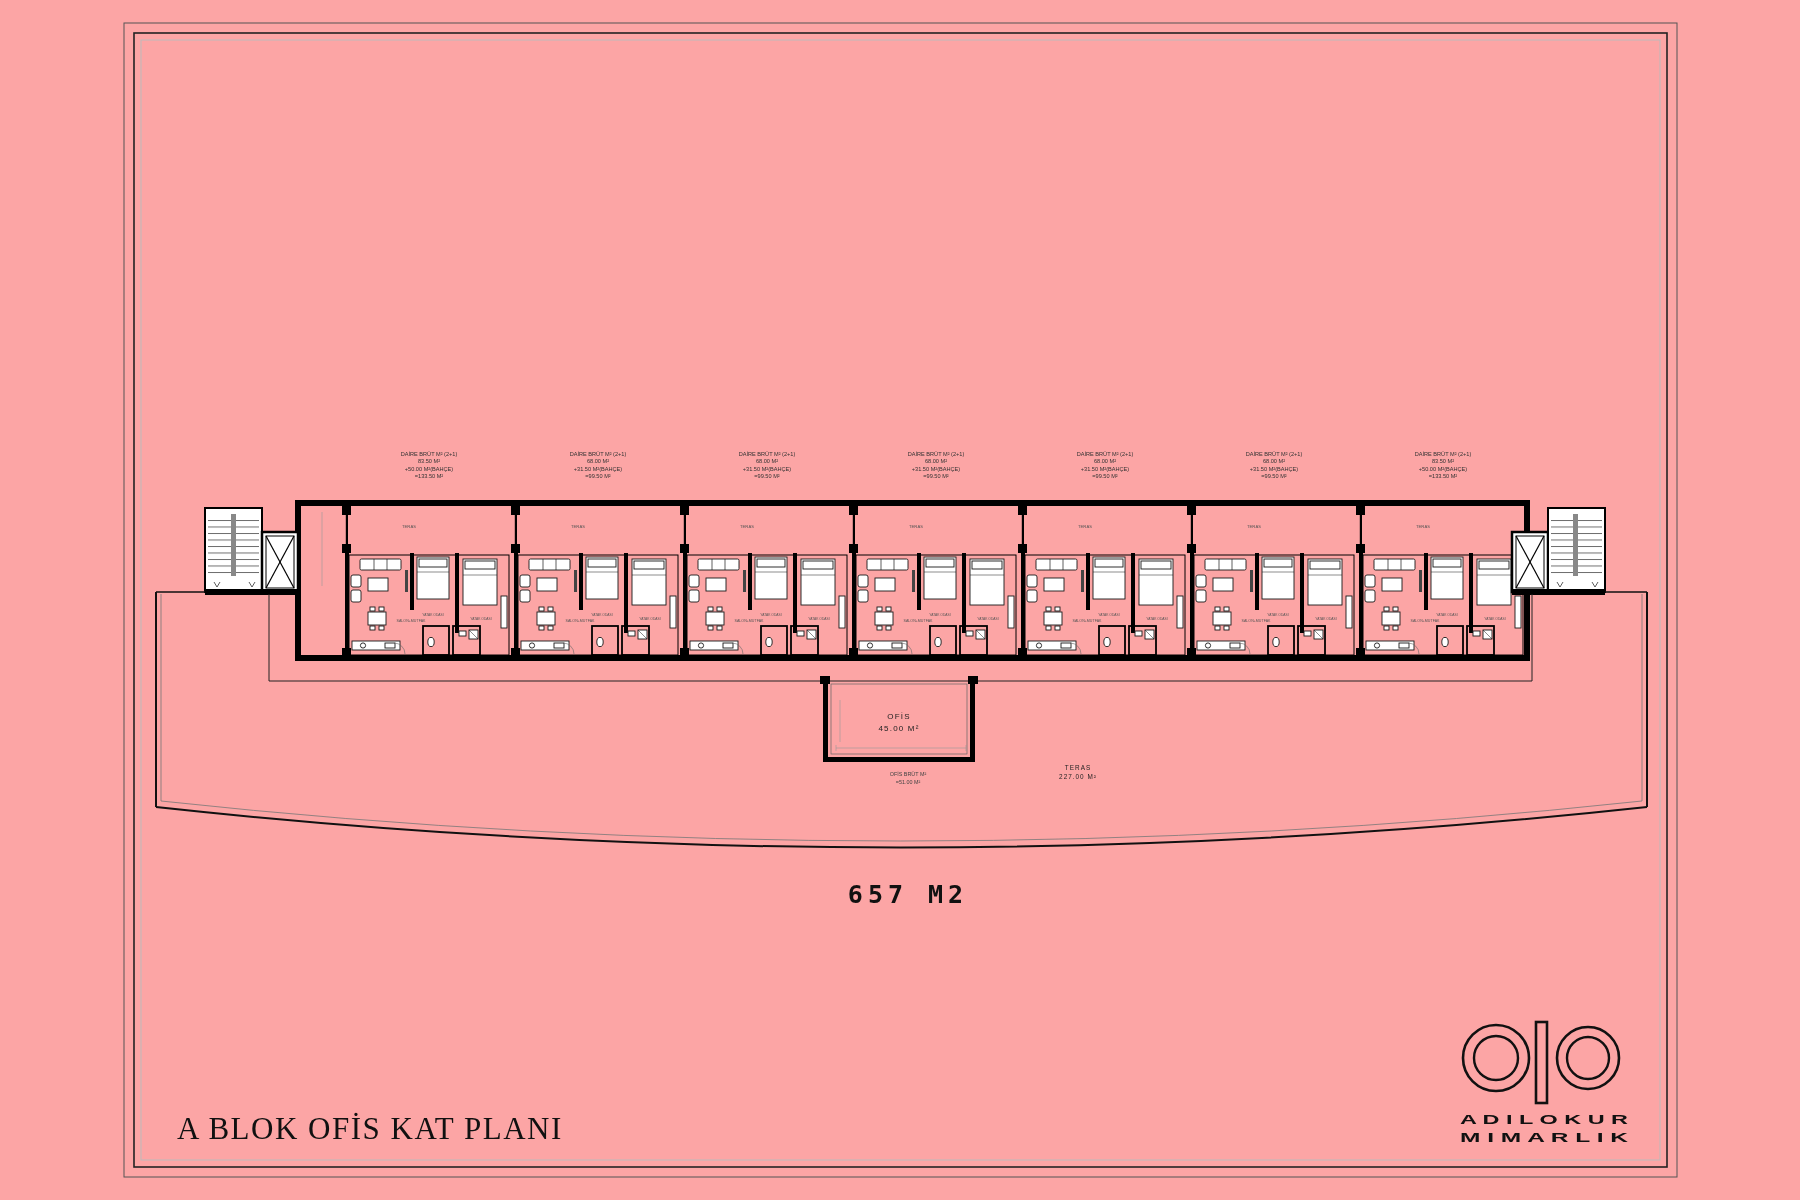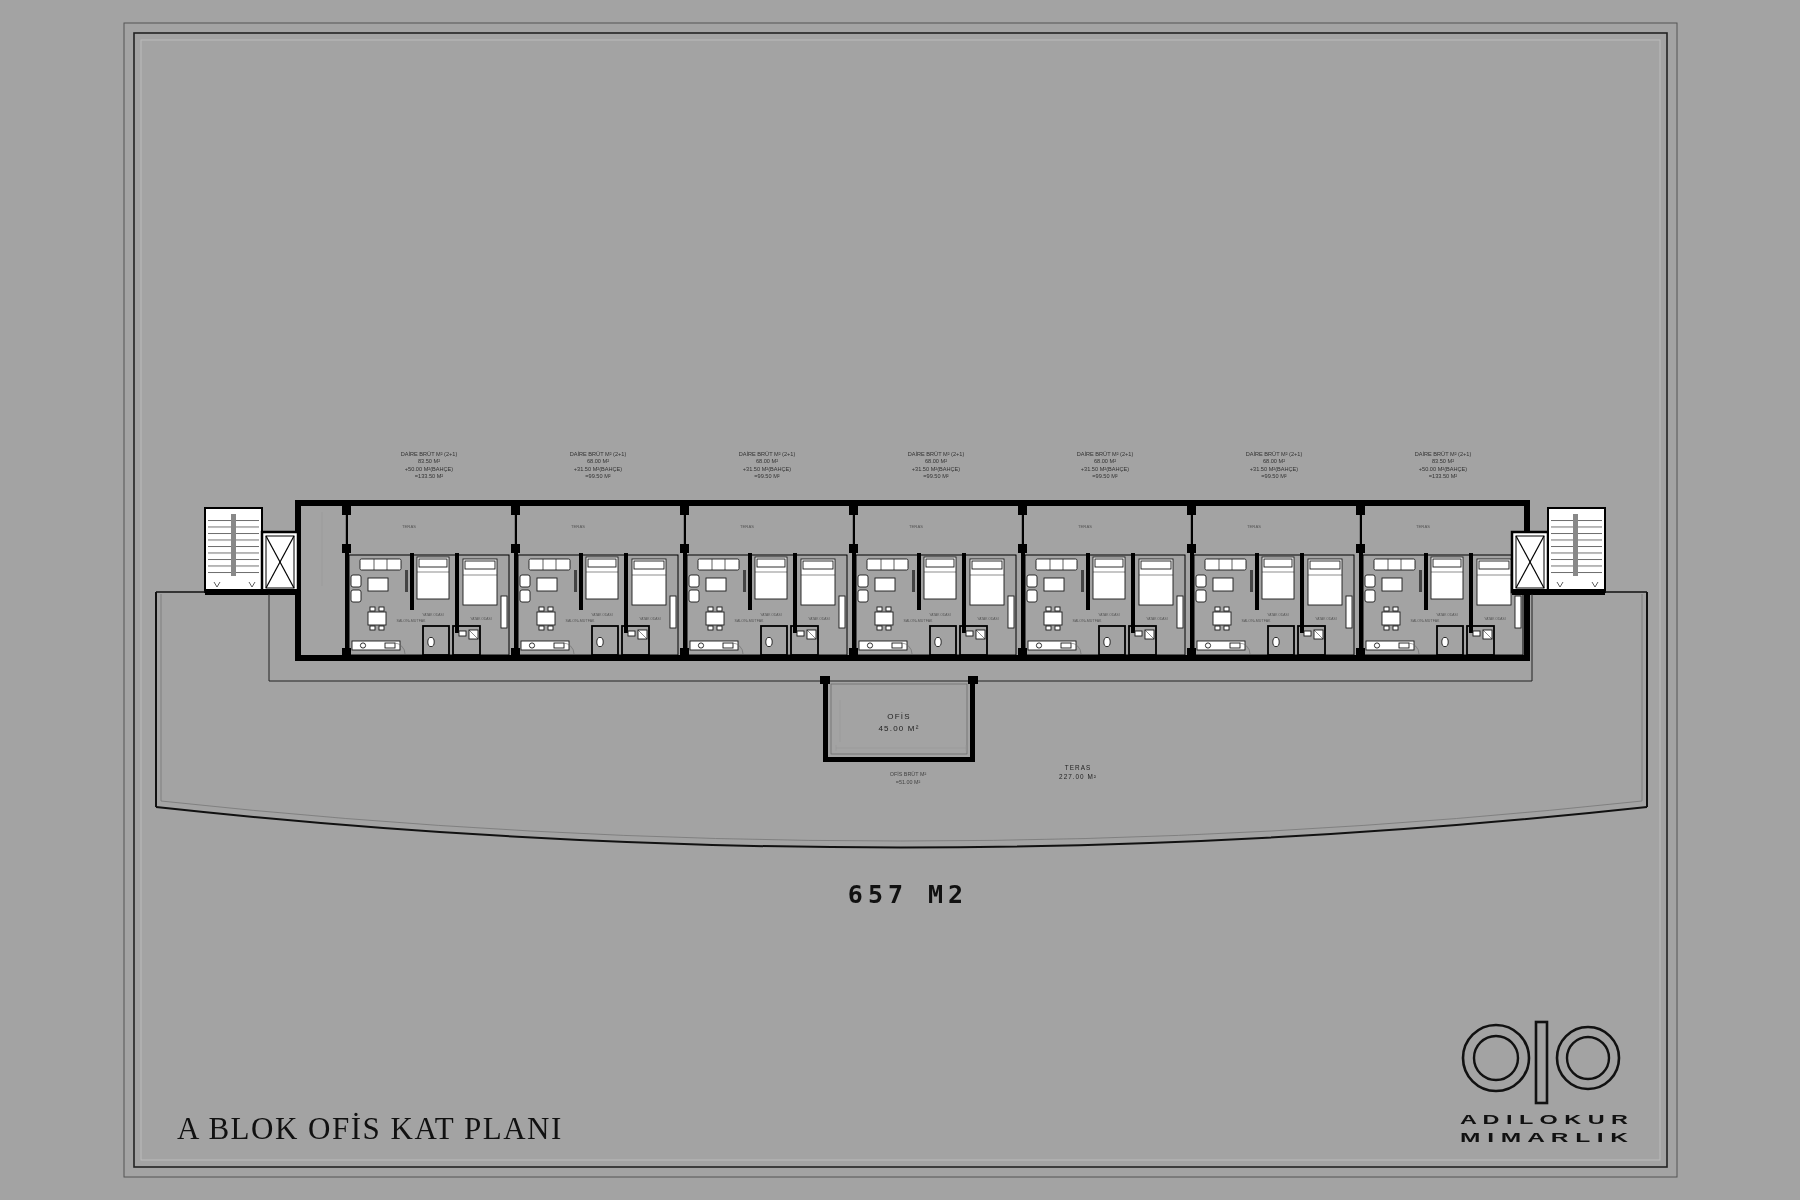--- a/index.html
+++ b/index.html
@@ -1,16 +1,16 @@
 <!DOCTYPE html>
 <html><head>
 <meta charset="utf-8">
 <style>
   html,body{margin:0;padding:0;background:#fff;}
-  #canvas{position:relative;width:1800px;height:1200px;background:#a3a3a3;overflow:hidden;
+  #canvas{position:relative;width:1800px;height:1200px;background:#fca5a5;overflow:hidden;
           font-family:"Liberation Sans", sans-serif;}
   svg{display:block;}
   .wall{fill:#000;}
   .thin{stroke:#000;stroke-width:1;fill:none;}
   .furn{stroke:#1a1a1a;stroke-width:0.9;fill:#fff;}
   .tinytxt{font-family:"Liberation Sans",sans-serif;fill:#555;}
   .dim{stroke:#999;stroke-width:0.6;}
   .unit-area-label{font-family:"Liberation Sans",sans-serif;font-size:5.6px;fill:#333;}
   .plan-title{font-family:"Liberation Serif",serif;font-size:31px;fill:#111;letter-spacing:1.5px;}
   .total-area{font-family:"DejaVu Sans Mono",monospace;font-size:25px;font-weight:bold;fill:#111;letter-spacing:5px;}

